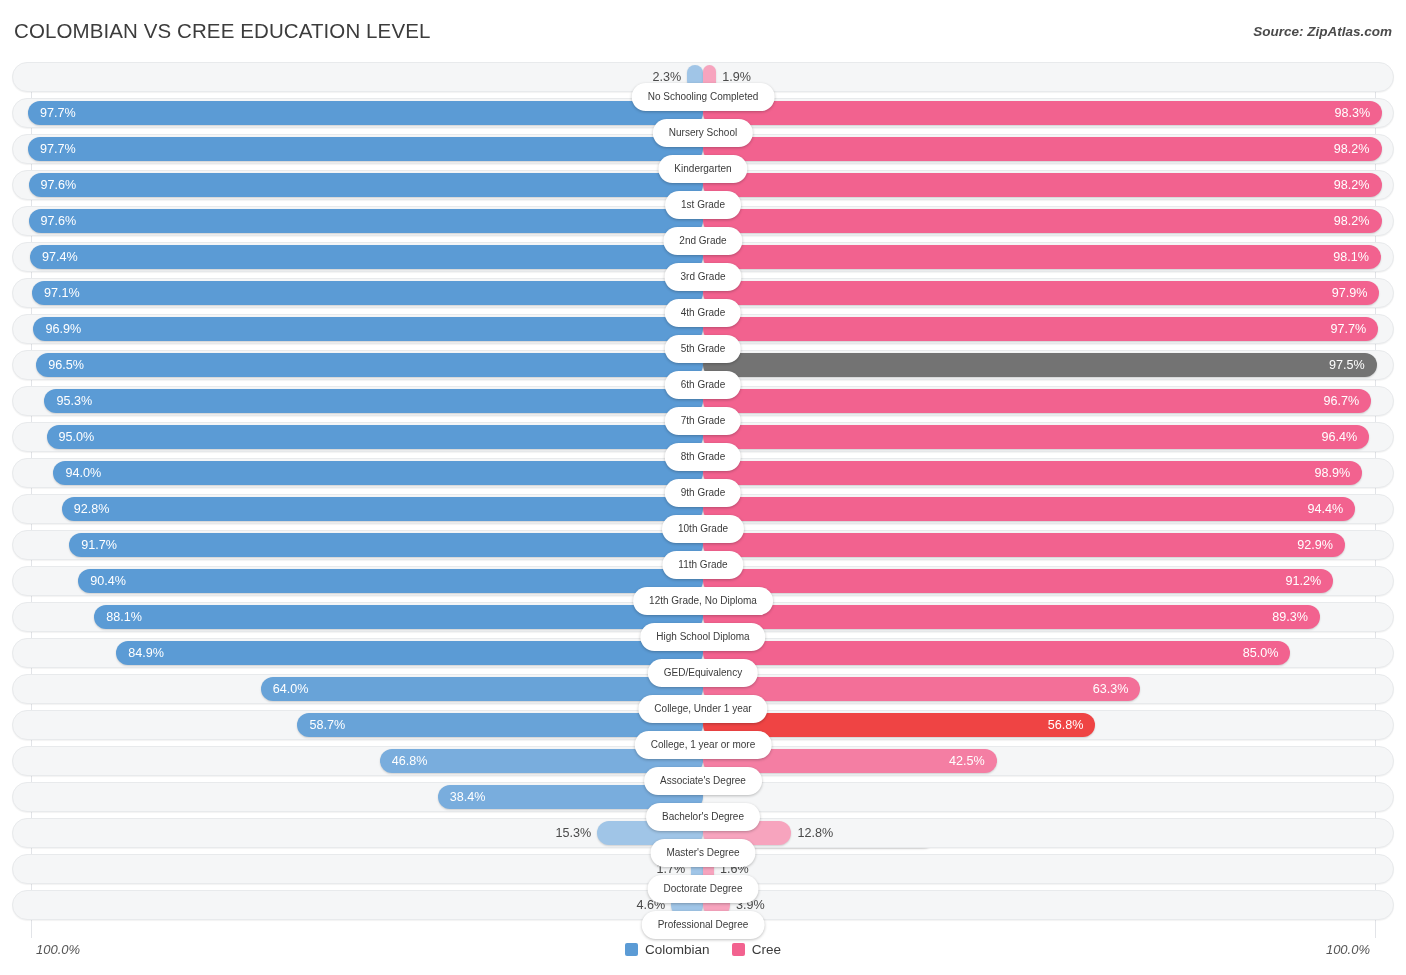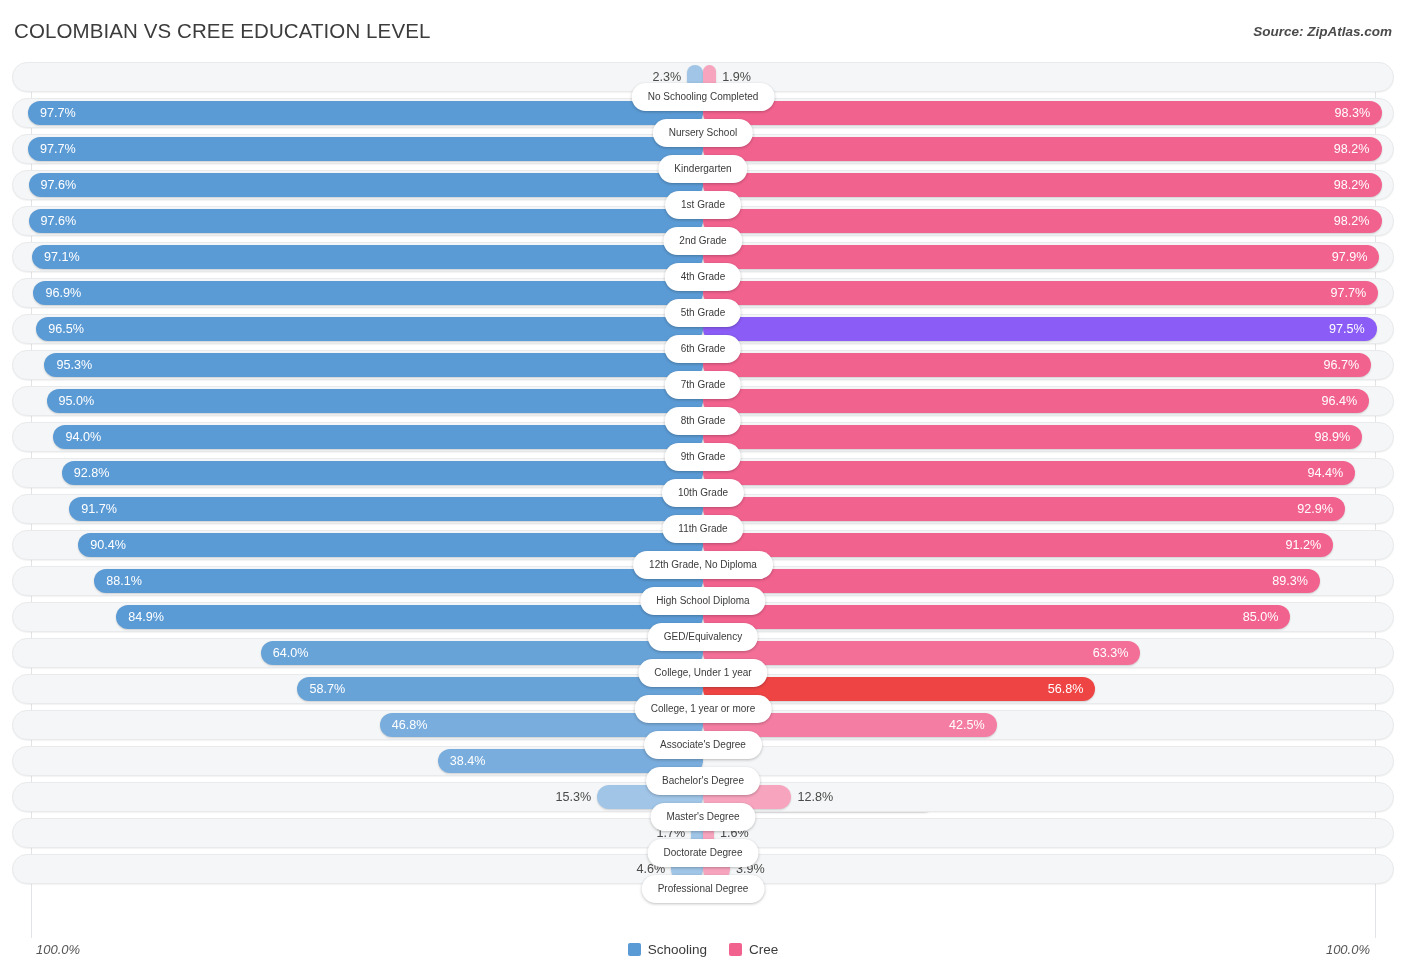--- a/index.html
+++ b/index.html
@@ -251,20 +251,34 @@
         <div class="half right">
           <div class="bar right" style="width: 98.2%; background: rgb(242, 98, 143);">
             <span class="bar-val right inside">98.2%</span>
           </div>
         </div>
         <div class="pill">2nd Grade</div>
       </div>
       <div class="row">
         <div class="track"></div>
         <div class="half left">
+          <div class="bar left" style="width: 97.4%; background: rgb(91, 155, 213);">
+            <span class="bar-val left inside">97.4%</span>
+          </div>
+        </div>
+        <div class="half right">
+          <div class="bar right" style="width: 98.1%; background: rgb(242, 98, 143);">
+            <span class="bar-val right inside">98.1%</span>
+          </div>
+        </div>
+        <div class="pill">3rd Grade</div>
+      </div>
+      <div class="row">
+        <div class="track"></div>
+        <div class="half left">
           <div class="bar left" style="width: 97.1%; background: rgb(91, 155, 213);">
             <span class="bar-val left inside">97.1%</span>
           </div>
         </div>
         <div class="half right">
           <div class="bar right" style="width: 97.9%; background: rgb(242, 98, 143);">
             <span class="bar-val right inside">97.9%</span>
           </div>
         </div>
         <div class="pill">4th Grade</div>
@@ -284,21 +298,21 @@
         <div class="pill">5th Grade</div>
       </div>
       <div class="row">
         <div class="track"></div>
         <div class="half left">
           <div class="bar left" style="width: 96.5%; background: rgb(91, 155, 213);">
             <span class="bar-val left inside">96.5%</span>
           </div>
         </div>
         <div class="half right">
-          <div class="bar right" style="width: 97.5%; background: #8b5cf6;">
+          <div class="bar right" style="width: 97.5%; background: #737373;">
             <span class="bar-val right inside">97.5%</span>
           </div>
         </div>
         <div class="pill">6th Grade</div>
       </div>
       <div class="row">
         <div class="track"></div>
         <div class="half left">
           <div class="bar left" style="width: 95.3%; background: rgb(91, 155, 213);">
             <span class="bar-val left inside">95.3%</span>
@@ -509,20 +523,20 @@
       </div>
     </div>
 </div>
 
 <div class="footer">
   <div class="axis-min">100.0%</div>
   <div class="axis-max">100.0%</div>
   <div class="legend">
     <div class="legend-item">
       <span class="swatch" id="sw-a" style="background: rgb(91, 155, 213);"></span>
-      <span>Schooling</span>
+      <span>Colombian</span>
     </div>
     <div class="legend-item">
       <span class="swatch" id="sw-b" style="background: rgb(242, 98, 143);"></span>
       <span>Cree</span>
     </div>
   </div>
 </div>
 
 </body></html>

